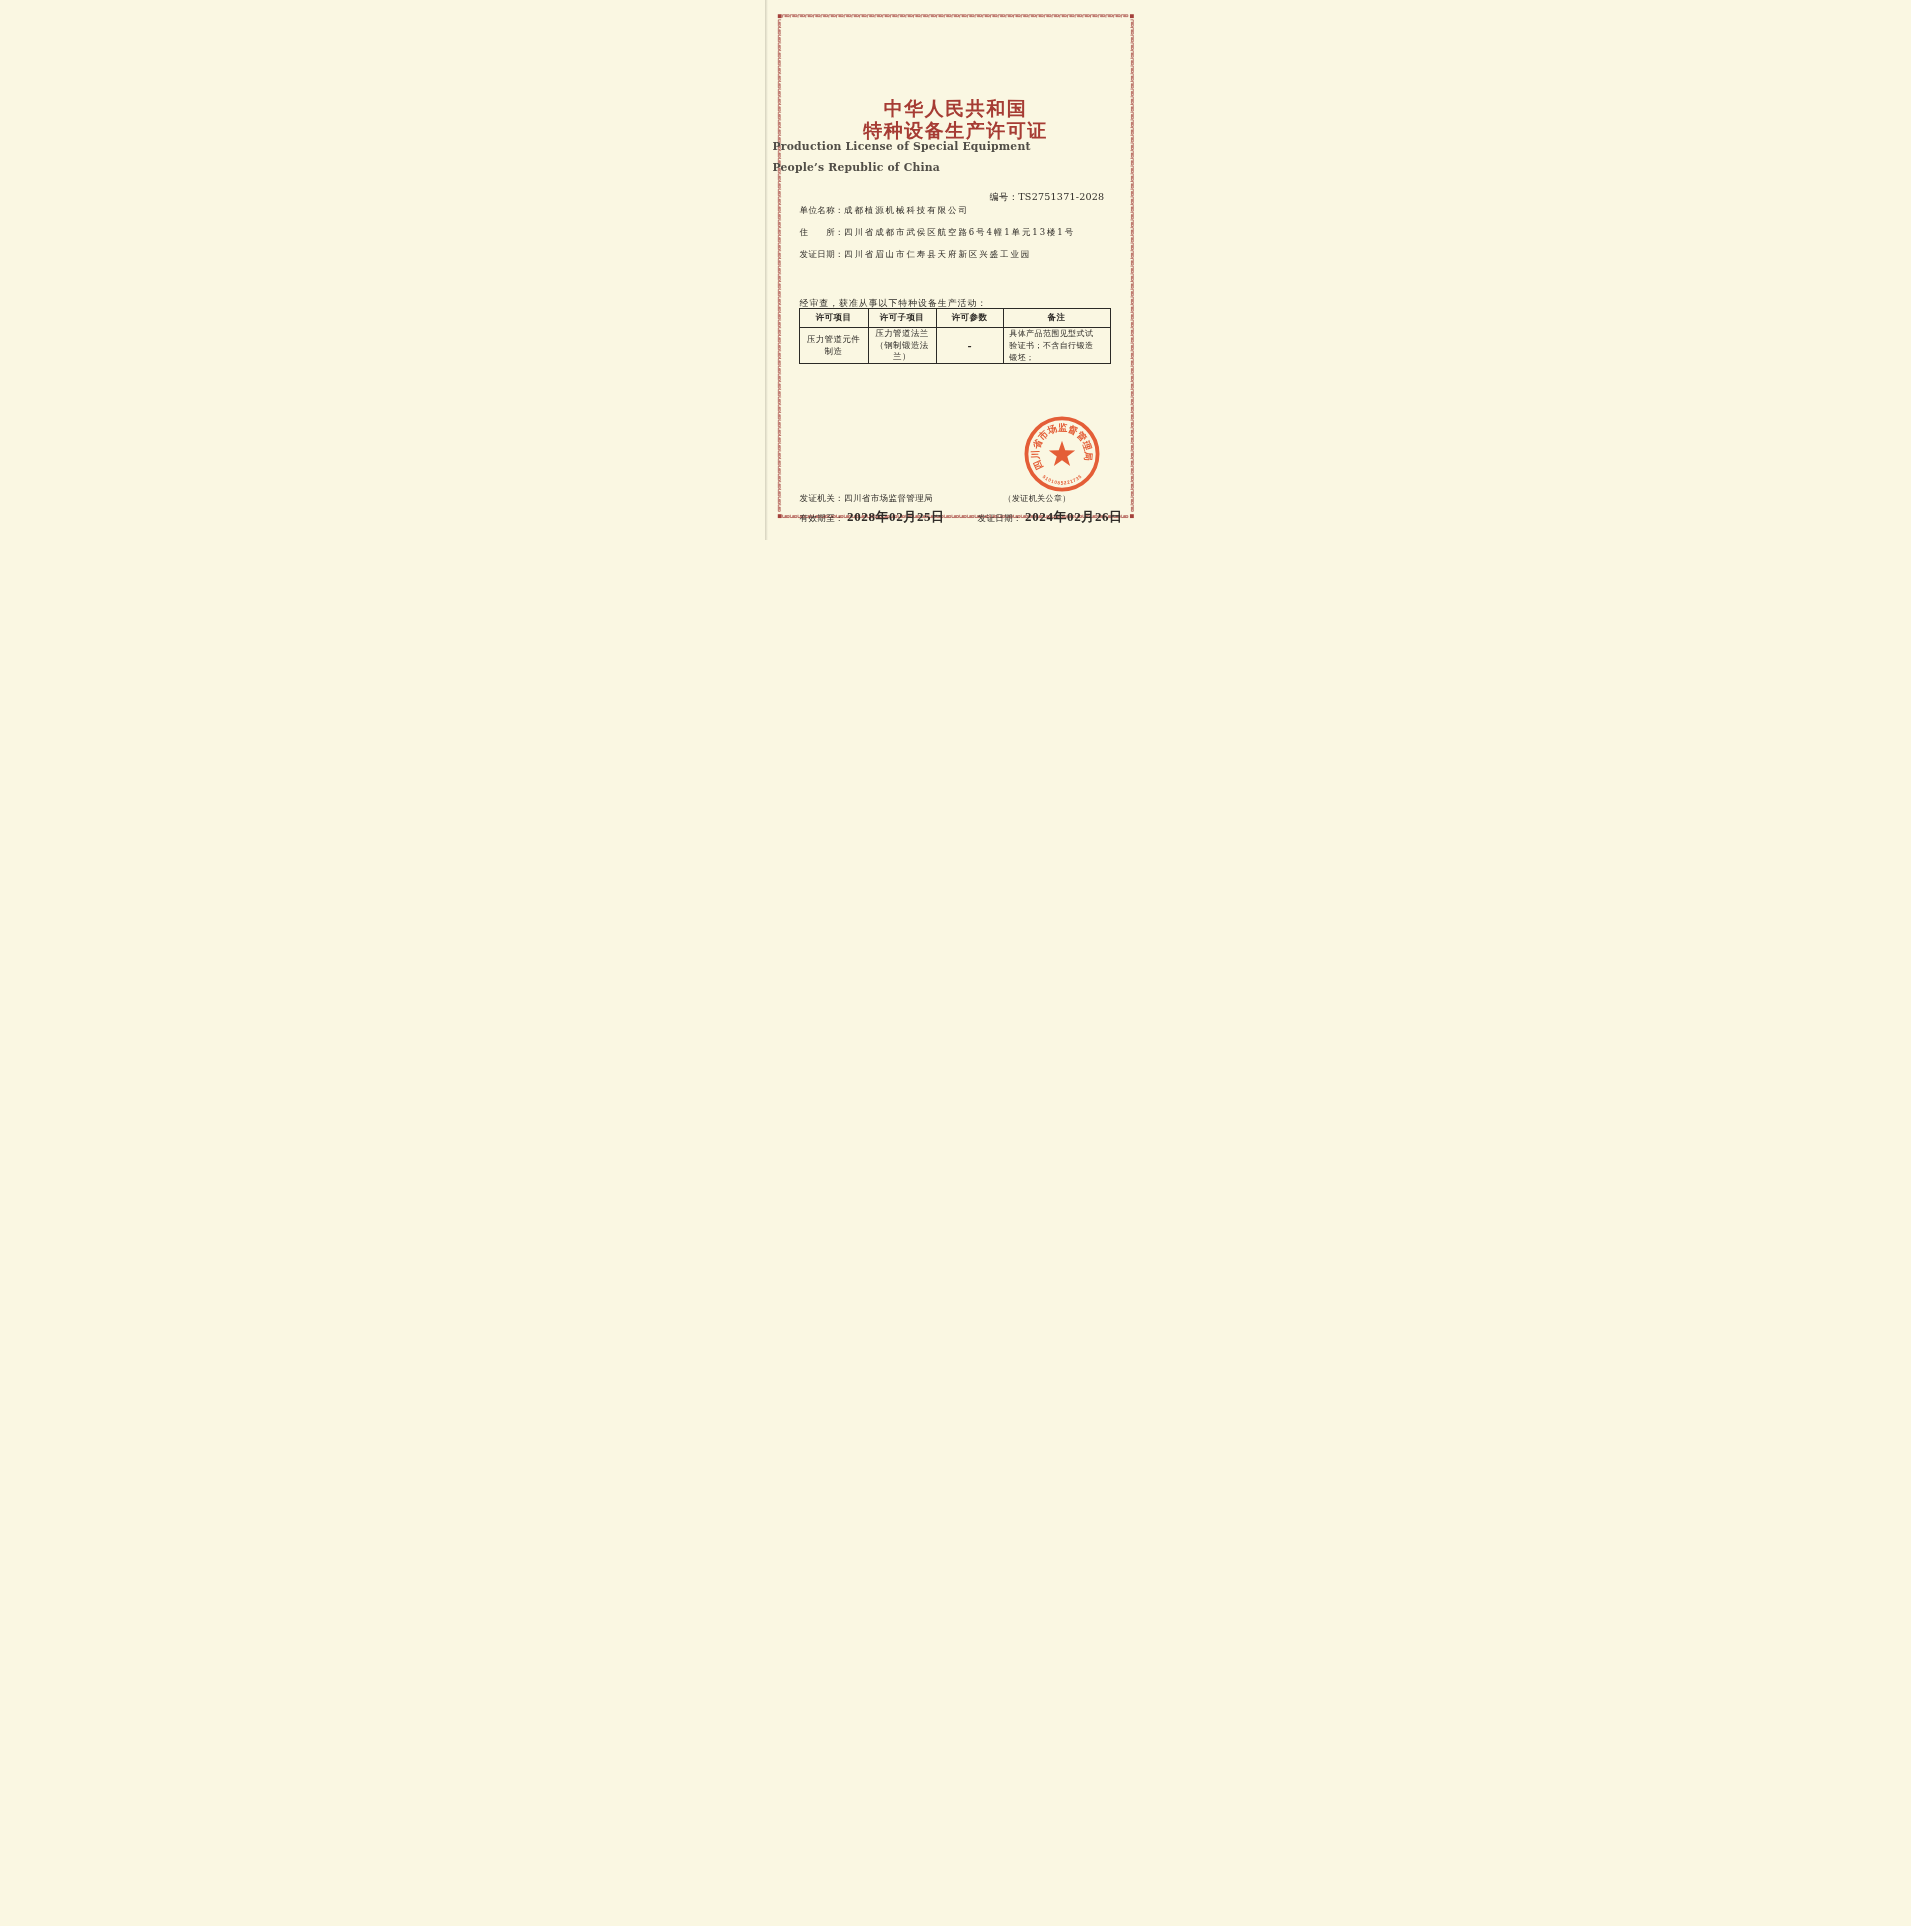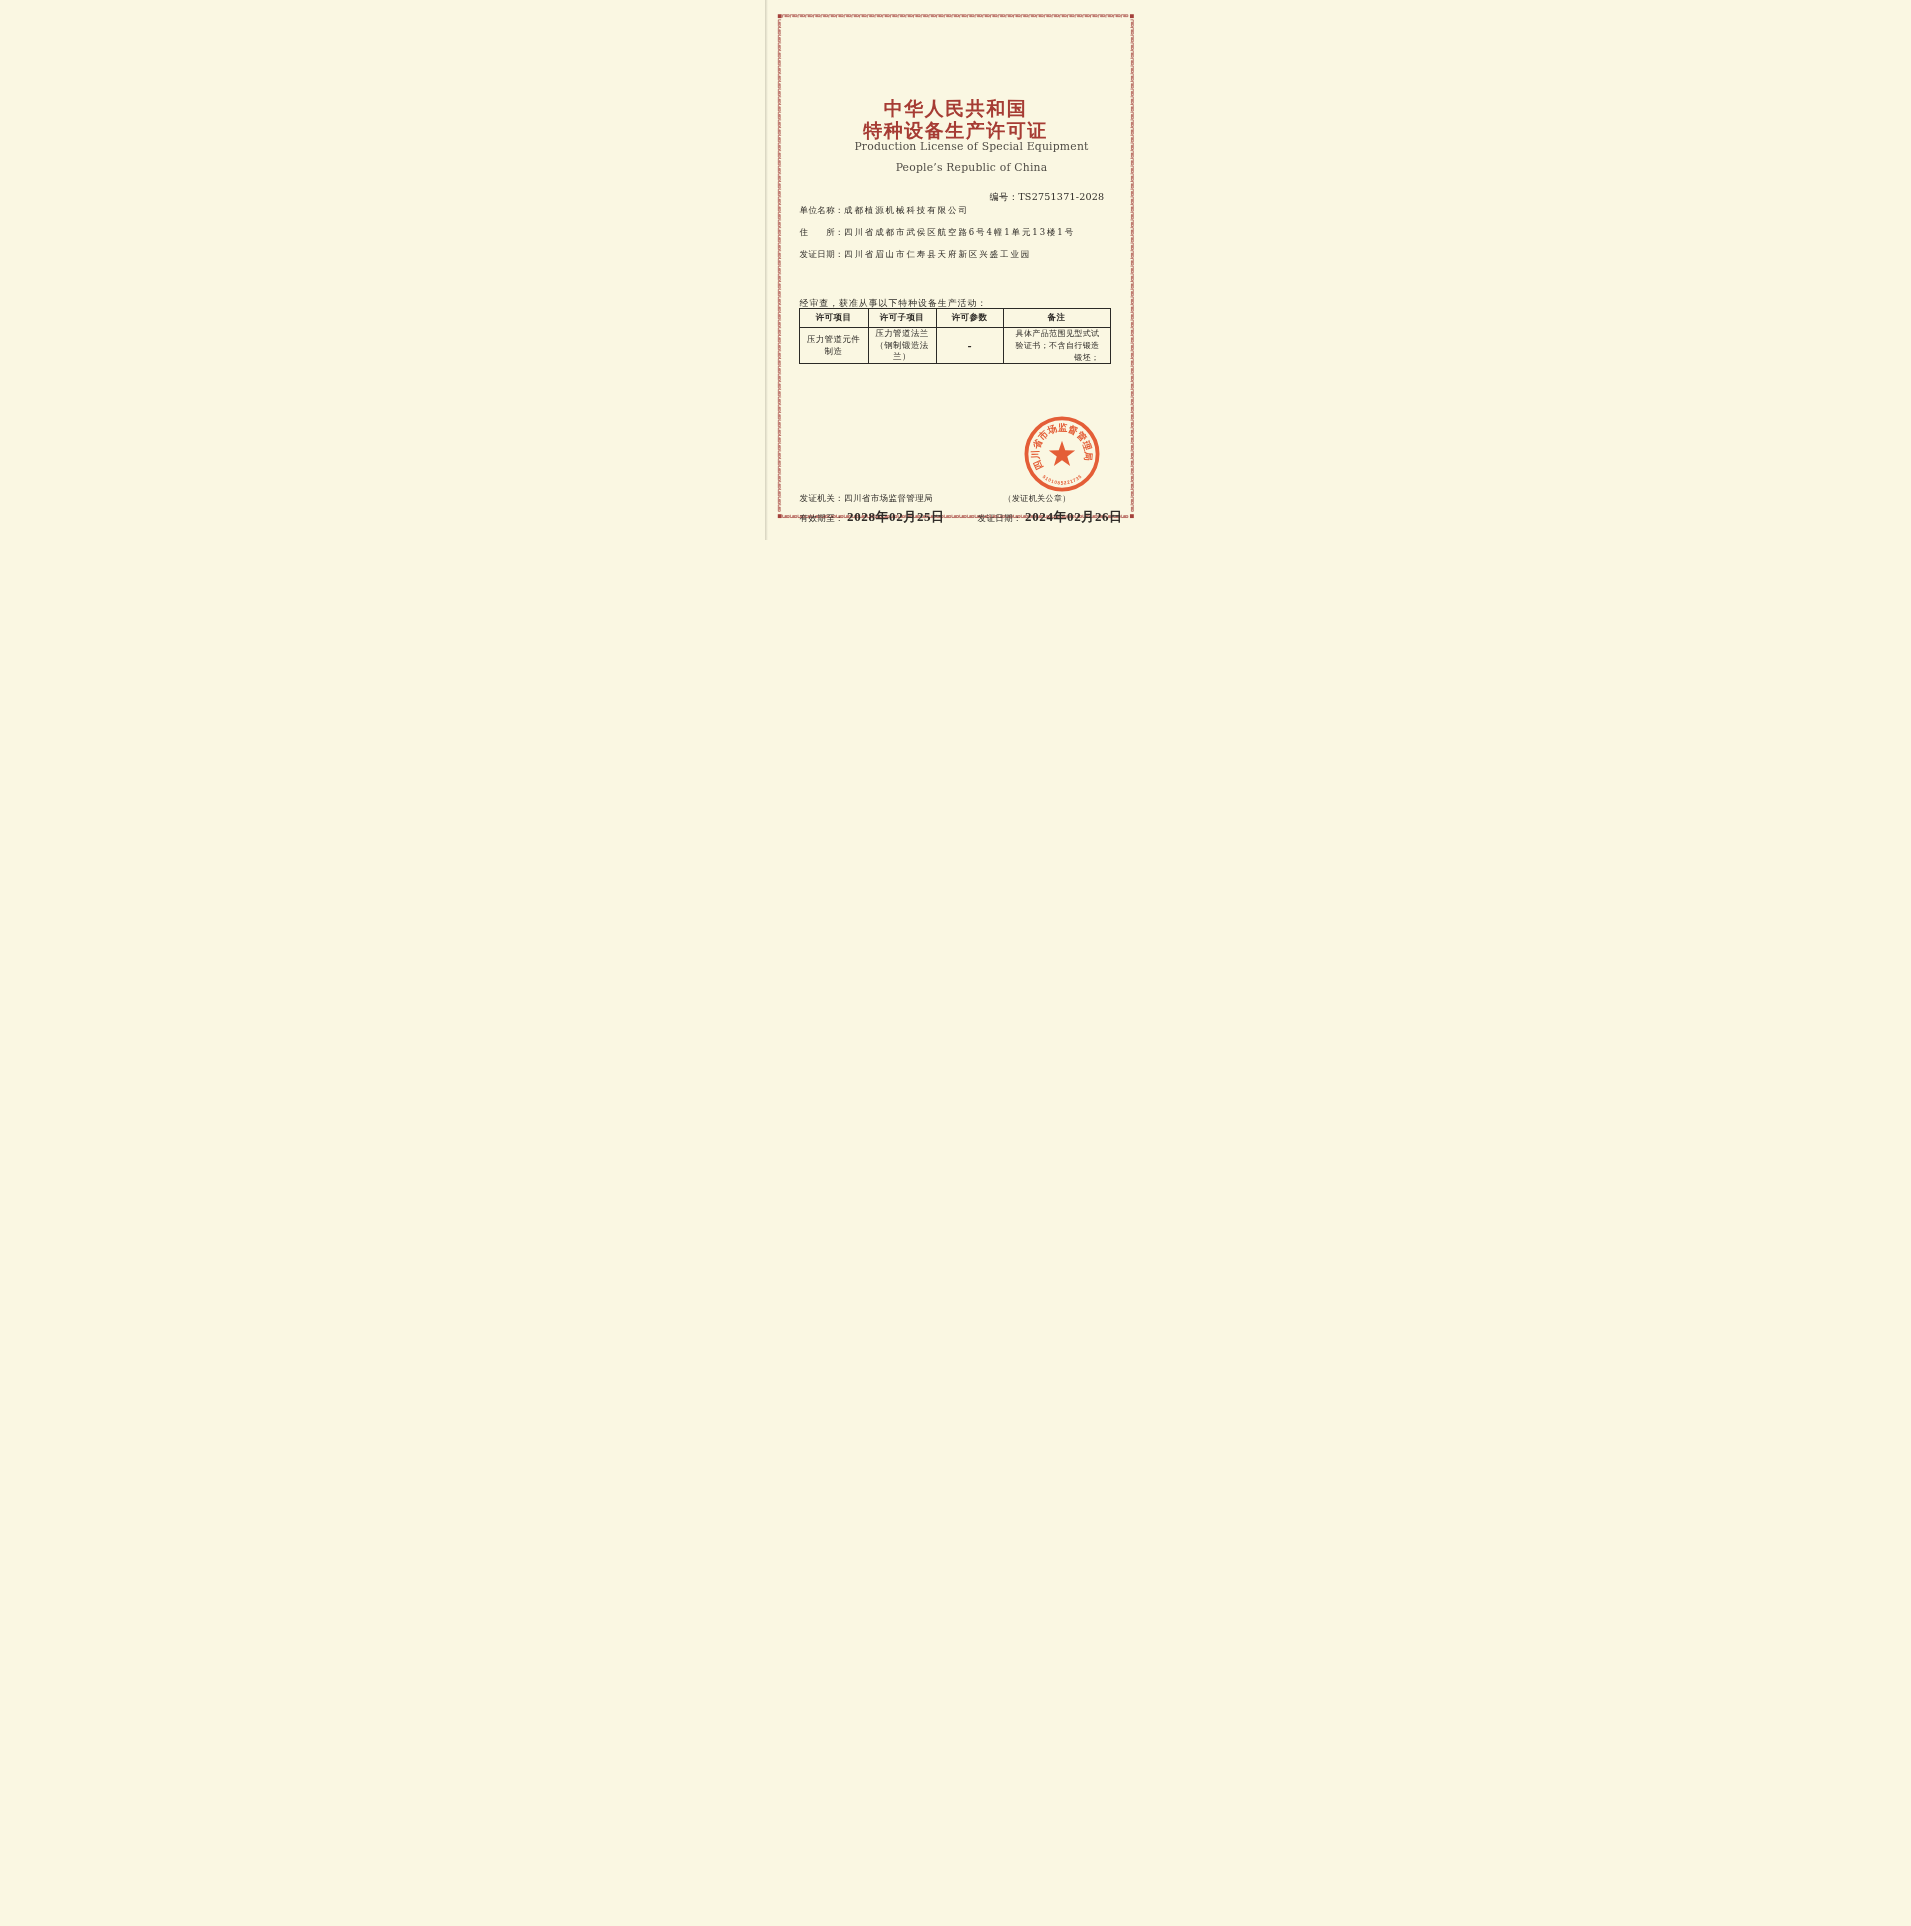--- a/index.html
+++ b/index.html
@@ -13,39 +13,39 @@
   }
   html,body{margin:0;padding:0;background:var(--paper);}
   body{font-family:"DejaVu Serif","Liberation Serif",serif;color:var(--ink);}
   .page{position:relative;width:382px;height:540px;margin:0 auto;background:var(--paper);overflow:hidden;}
   .edge{position:absolute;left:0;top:0;width:3.5px;height:100%;
         background:linear-gradient(to right, rgba(80,75,60,.22), rgba(80,75,60,0));}
   #frame-svg{position:absolute;left:0;top:0;width:382px;height:540px;}
   .abs{position:absolute;white-space:nowrap;margin-top:48px;}
   .title-cn{left:0;width:100%;text-align:center;color:var(--title-red);
             font-weight:bold;font-size:19px;line-height:21px;letter-spacing:1.5px;}
-  .title-en{left:16px;width:100%;text-align:center;color:var(--eng);
-            font-size:10.8px;line-height:13px;letter-spacing:0.2px;}
+  .title-en{left:8px;width:100%;color:var(--eng);
+            font-size:10.8px;line-height:13px;letter-spacing:0.2px;font-weight:bold;}
   .line{font-size:8.5px;line-height:10.8px;letter-spacing:0.4px;color:var(--ink);}
   .line .val{letter-spacing:1.9px;}
   .lineno{font-size:9.2px;line-height:10.8px;letter-spacing:0.4px;}
   .lineno .num{font-size:9.6px;letter-spacing:0.2px;}
   .intro{font-size:8.9px;letter-spacing:1px;}
   .lic-table{position:absolute;left:34px;top:269px;width:310px;display:grid;
              grid-template-columns:69px 68px 67px 1fr;grid-template-rows:19px 35px;
              border-top:1.2px solid var(--line);border-bottom:1.2px solid var(--line);
              border-left:0.6px solid var(--line);border-right:0.6px solid var(--line);
              background:transparent;margin-top:39px;}
   .lic-table>div{border-right:0.6px solid var(--line);display:flex;align-items:center;justify-content:center;}
   .lic-table>div:nth-child(4n){border-right:none;}
   .th{border-bottom:1.2px solid var(--line);font-weight:bold;font-size:8.5px;letter-spacing:0.4px;}
   .cell-narrow{max-width:57px;text-align:center;line-height:1.35;letter-spacing:0.4px;font-size:8.5px;}
   .td-dash{font-size:10px;font-weight:bold;}
   .td-remark{justify-content:flex-start !important;padding:0 10px 0 5.8px;}
-  .remark-text{font-size:8px;line-height:1.5;letter-spacing:0.4px;text-align:right;}
+  .remark-text{font-size:8px;line-height:1.5;letter-spacing:0.4px;text-align:left;}
   .date{font-family:Liberation Serif, serif;font-weight:600;
         font-size:13px;letter-spacing:0.6px;margin-left:3.1px;}
   #seal-svg{position:absolute;left:259px;top:416px;width:76px;height:76px;
             opacity:.92;mix-blend-mode:multiply;}
   .footer{left:17px;width:100%;text-align:center;font-size:8px;letter-spacing:0.4px;
           color:#54504a;transform:translateX(-2.7px);}
 </style>
 </head>
 <body>
 

